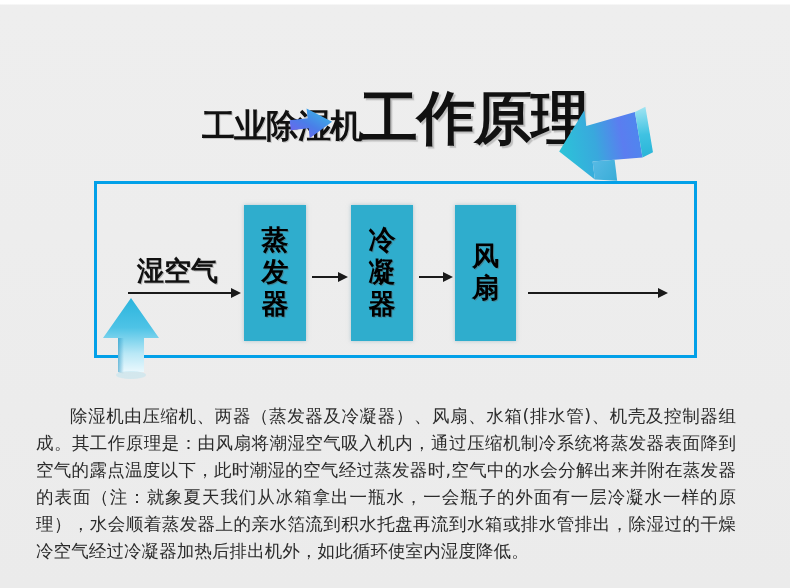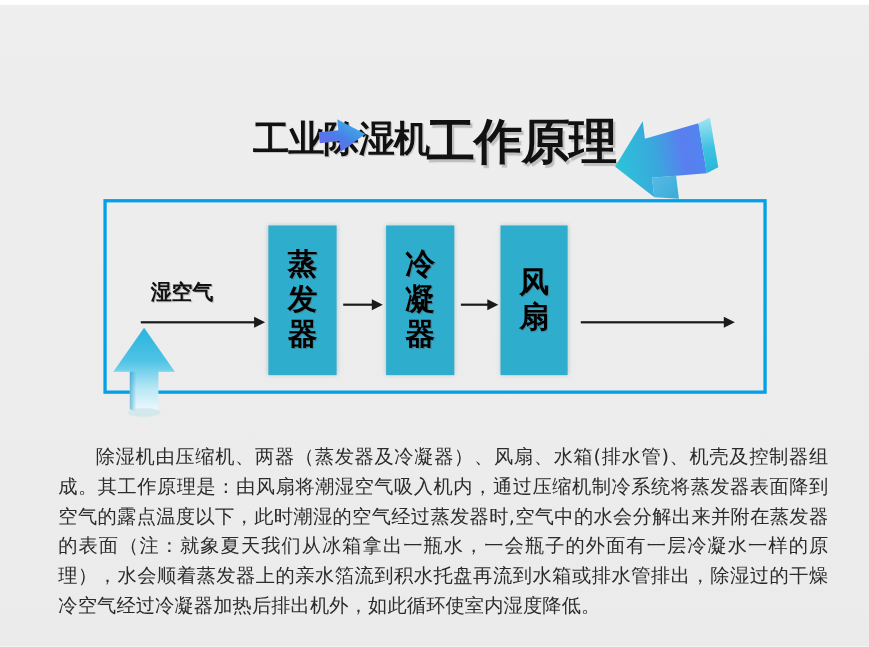--- a/index.html
+++ b/index.html
@@ -44,30 +44,31 @@
     font-weight: bold;
     color: #111111;
     letter-spacing: -1px;
     line-height: 1;
     position: relative;
     top: -8px;
     text-shadow: 1px 1px 0 rgba(120,120,120,0.35);
     white-space: nowrap;
   }
   .title-big {
-    font-size: 44px;
+    font-size: 58px;
     font-weight: bold;
     color: #111111;
     line-height: 1;
     letter-spacing: -1px;
     position: relative;
     top: 2px;
     margin-left: -2px;
     text-shadow: 2px 2px 1px rgba(120,120,120,0.4);
     white-space: nowrap;
+    font-family: Liberation Mono, monospace;
   }
 
   
   .arrow-small {
     position: absolute;
     left: 288px;
     top: 64px;
     width: 46px;
     height: 36px;
     transform: rotate(-6deg);
@@ -109,21 +110,21 @@
   }
   .proc-box span { display: block; }
 
   .box-evaporator { left: 244px; top: 205px; width: 62px; height: 136px; }
   .box-condenser  { left: 351px; top: 205px; width: 62px; height: 136px; }
   .box-fan        { left: 455px; top: 205px; width: 61px; height: 136px; }
 
   
   .flow-label {
     position: absolute;
-    font-size: 19px;
+    font-size: 27px;
     font-weight: bold;
     color: #111111;
     letter-spacing: 0px;
     white-space: nowrap;
     text-shadow: 1px 1px 0 rgba(120,120,120,0.45);
   }
   .label-humid { left: 137px; top: 253px; }
   .label-dry   { left: 533px; top: 253px; }
 
   
@@ -159,21 +160,21 @@
     position: absolute;
     left: 100px;
     top: 296px;
     width: 62px;
     height: 86px;
   }
 
   
   .body-text {
     position: absolute;
-    left: 53px;
+    left: 36px;
     top: 403px;
     width: 700px;
     font-size: 17.5px;
     line-height: 27px;
     color: #2b2b2b;
     text-indent: 34px;
     text-align: justify;
     letter-spacing: 0.1px;
     font-family: "DejaVu Sans", "Liberation Sans", sans-serif;
   }

